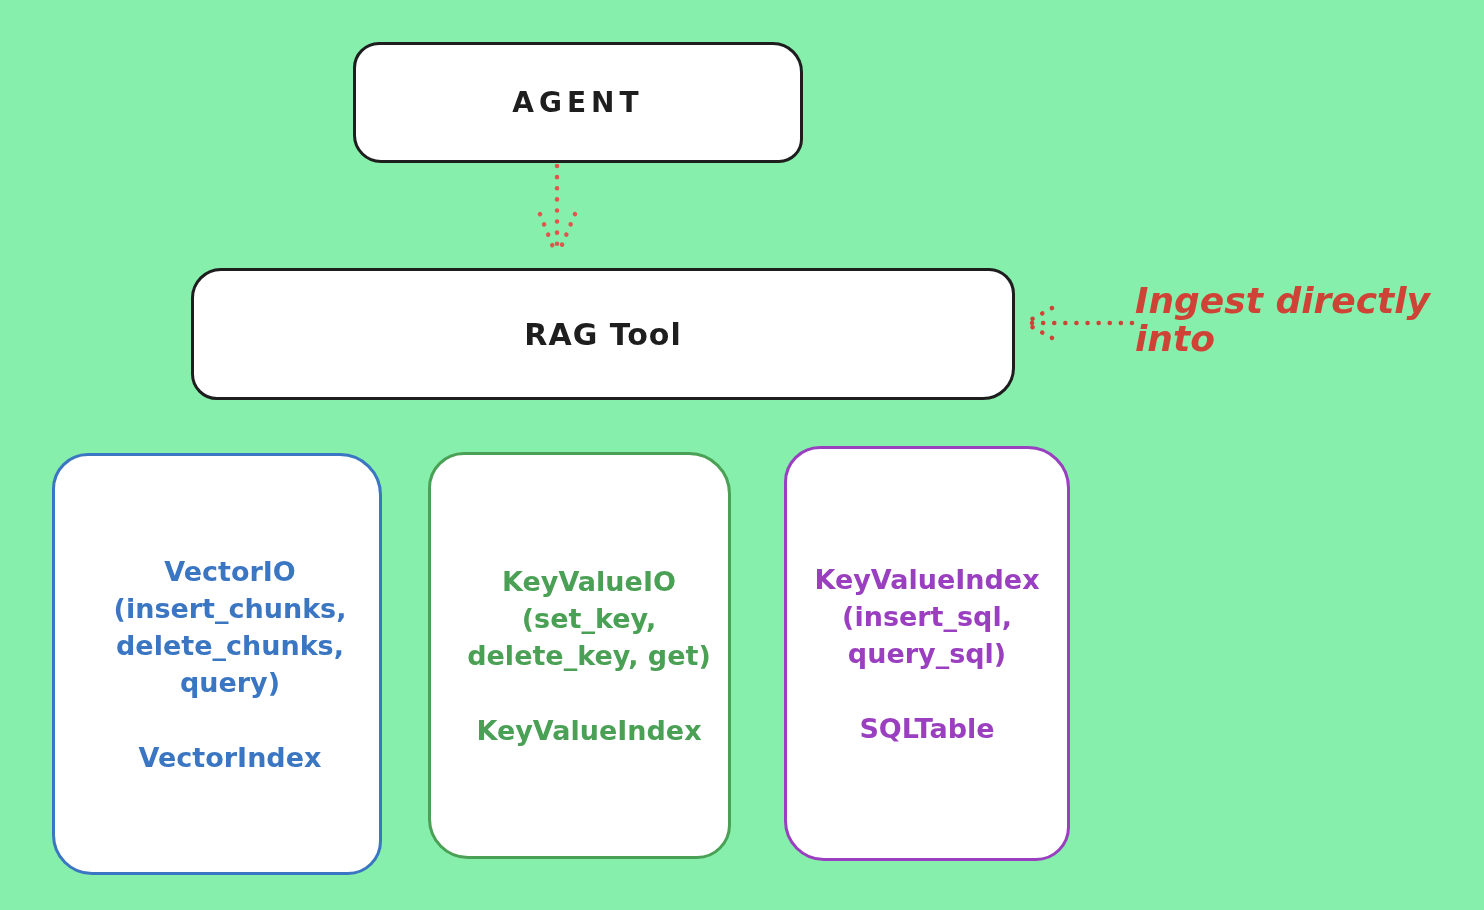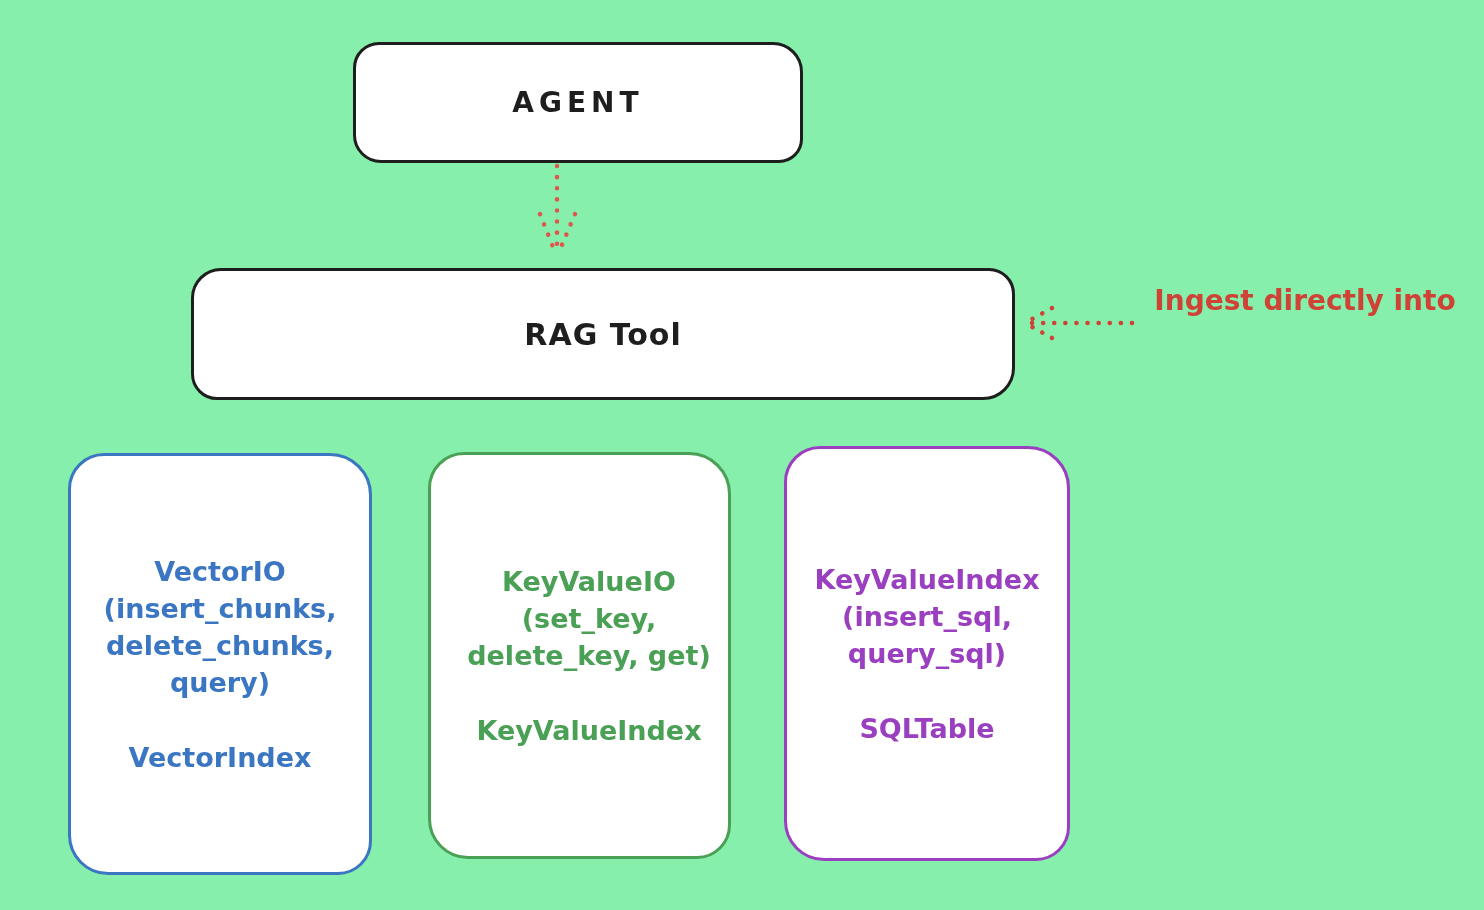--- a/index.html
+++ b/index.html
@@ -21,26 +21,26 @@
     border-radius:30px 26px 32px 26px;
     font-size:30px;font-weight:600;letter-spacing:1px;margin-left:36px;
   }
   .io-box{
     position:absolute;border:3.5px solid var(--c);border-radius:36px 42px 34px 40px;
     background:#ffffff;color:var(--c);
     display:flex;flex-direction:column;align-items:center;justify-content:center;
     font-size:27px;font-weight:600;line-height:37px;text-align:center;
   }
   .io-box .spacer{height:38px;}
-  .io-vector{left:68px;top:453px;width:298px;height:416px;}
+  .io-vector{left:52px;top:453px;width:298px;height:416px;padding-left:26px;}
   .io-keyvalue{left:428px;top:452px;width:278px;height:401px;padding-left:19px;}
   .io-relational{left:784px;top:446px;width:280px;height:409px;}
   .annotation{
     position:absolute;left:1135px;top:282px;width:340px;
-    color:var(--c);font-size:28px;font-weight:700;line-height:38px;text-align:center;
+    color:var(--c);font-size:36px;font-weight:700;line-height:38px;font-style:italic;
   }
   .arrow{position:absolute;}
   .arrow line{
     stroke:var(--c);stroke-width:4.5;stroke-linecap:round;
     stroke-dasharray:0.1 11;fill:none;
   }
 </style>
 </head>
 <body>
 

